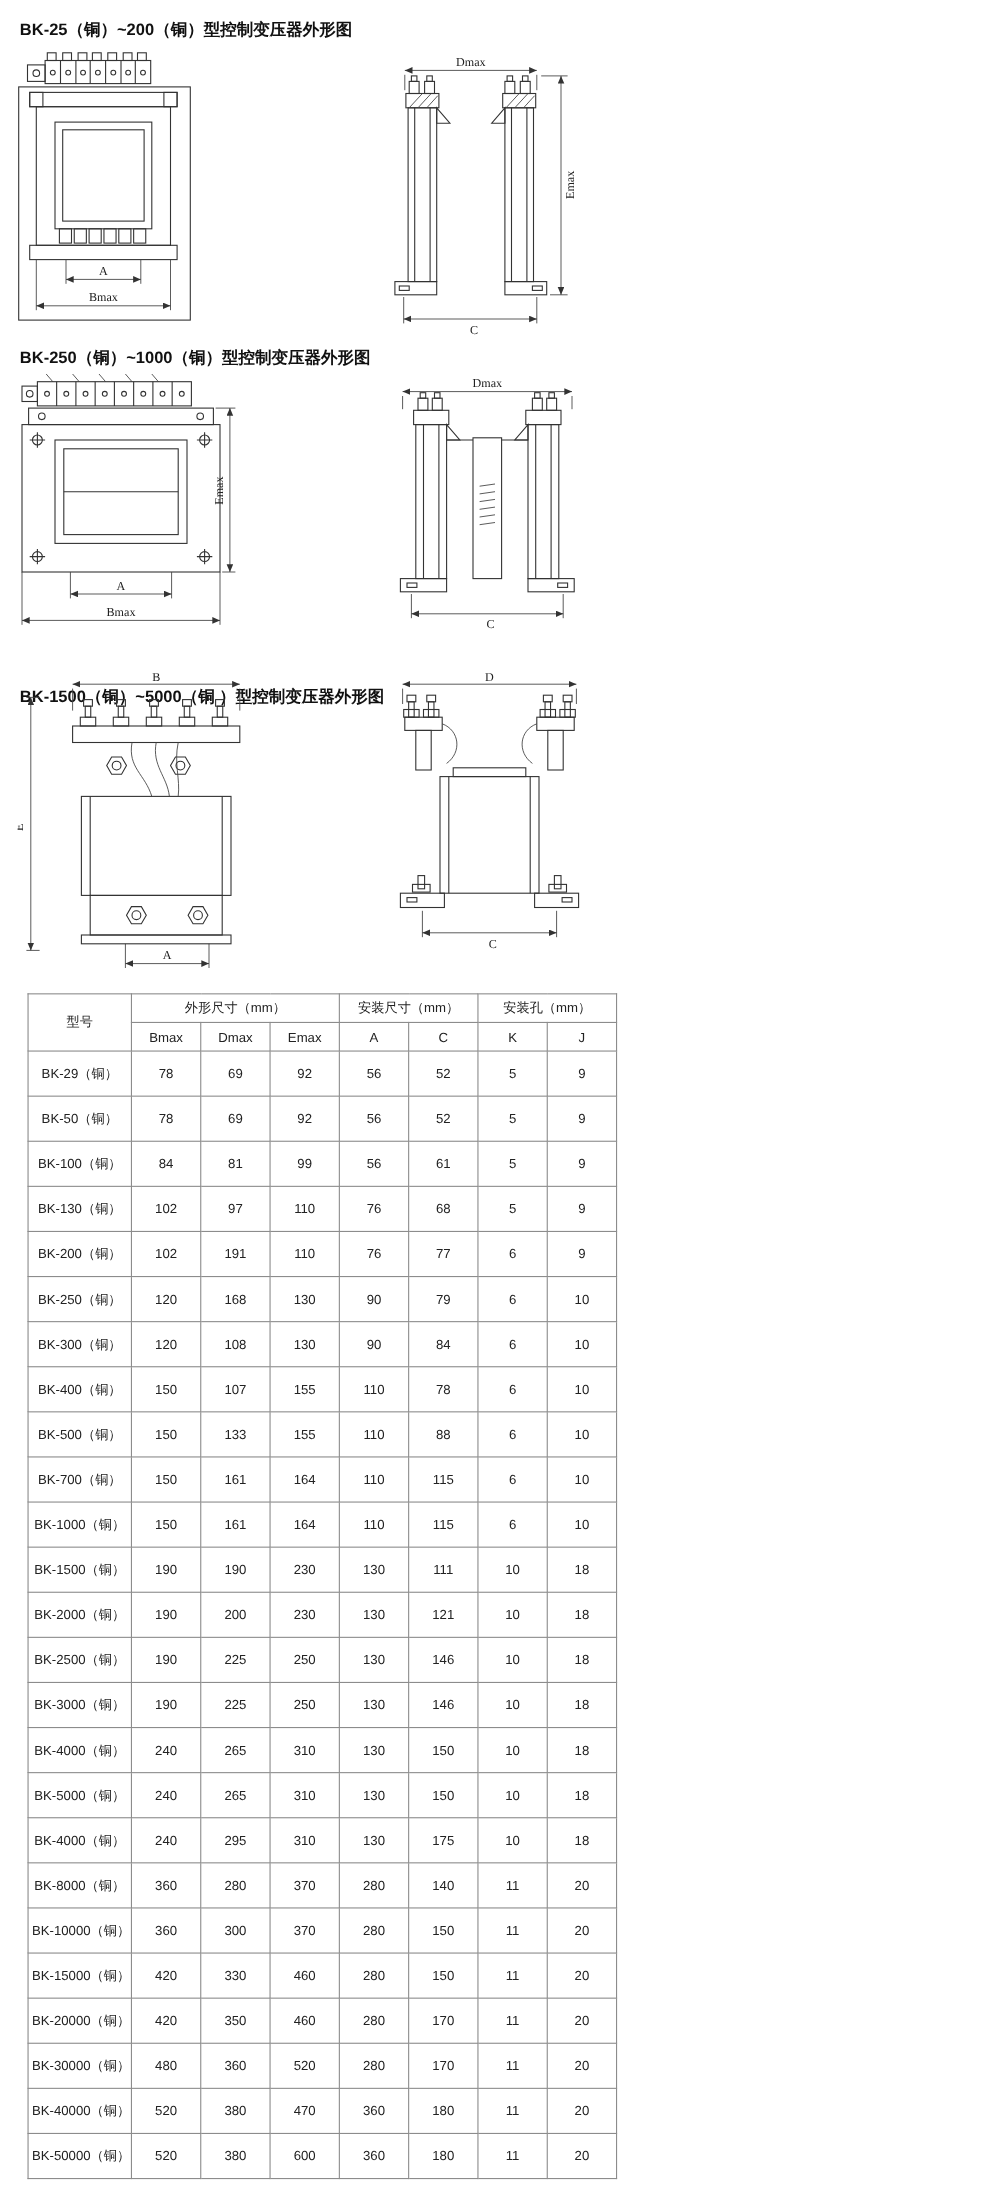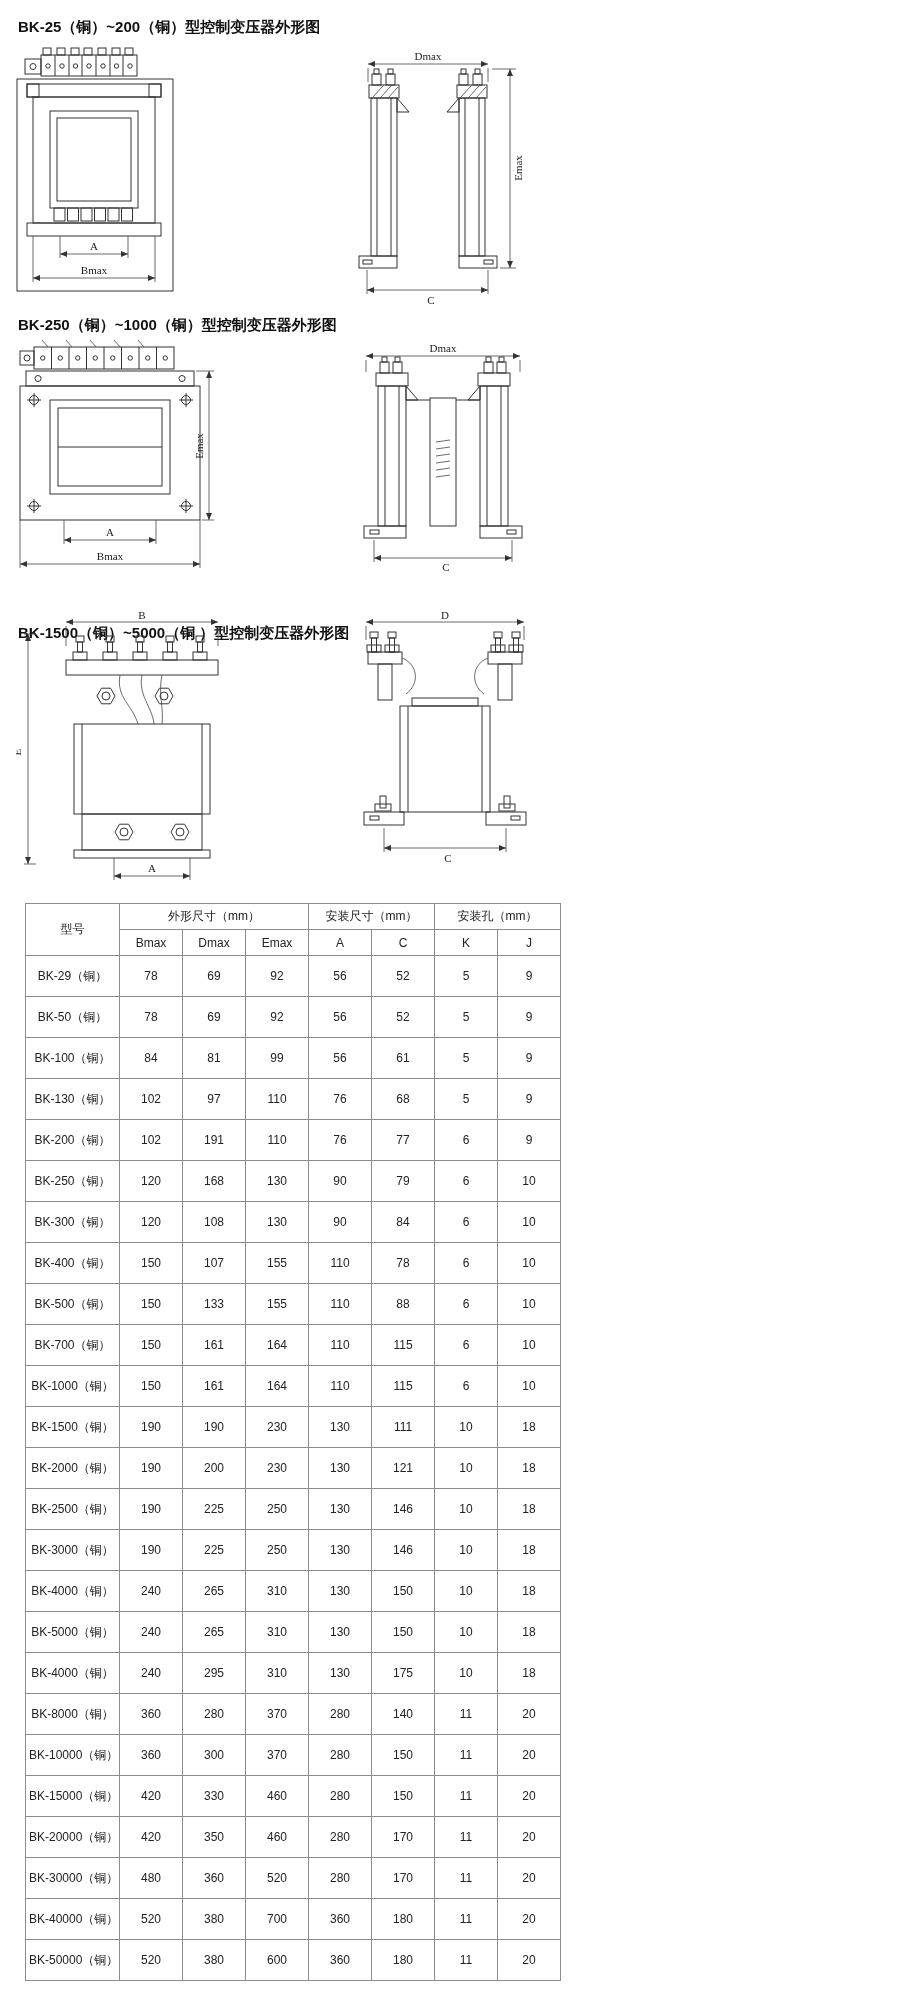--- a/index.html
+++ b/index.html
@@ -657,21 +657,21 @@
           <td>520</td>
           <td>280</td>
           <td>170</td>
           <td>11</td>
           <td>20</td>
         </tr>
         <tr>
           <td>BK-40000（铜）</td>
           <td>520</td>
           <td>380</td>
-          <td>700</td>
+          <td>470</td>
           <td>360</td>
           <td>180</td>
           <td>11</td>
           <td>20</td>
         </tr>
         <tr>
           <td>BK-50000（铜）</td>
           <td>520</td>
           <td>380</td>
           <td>600</td>

